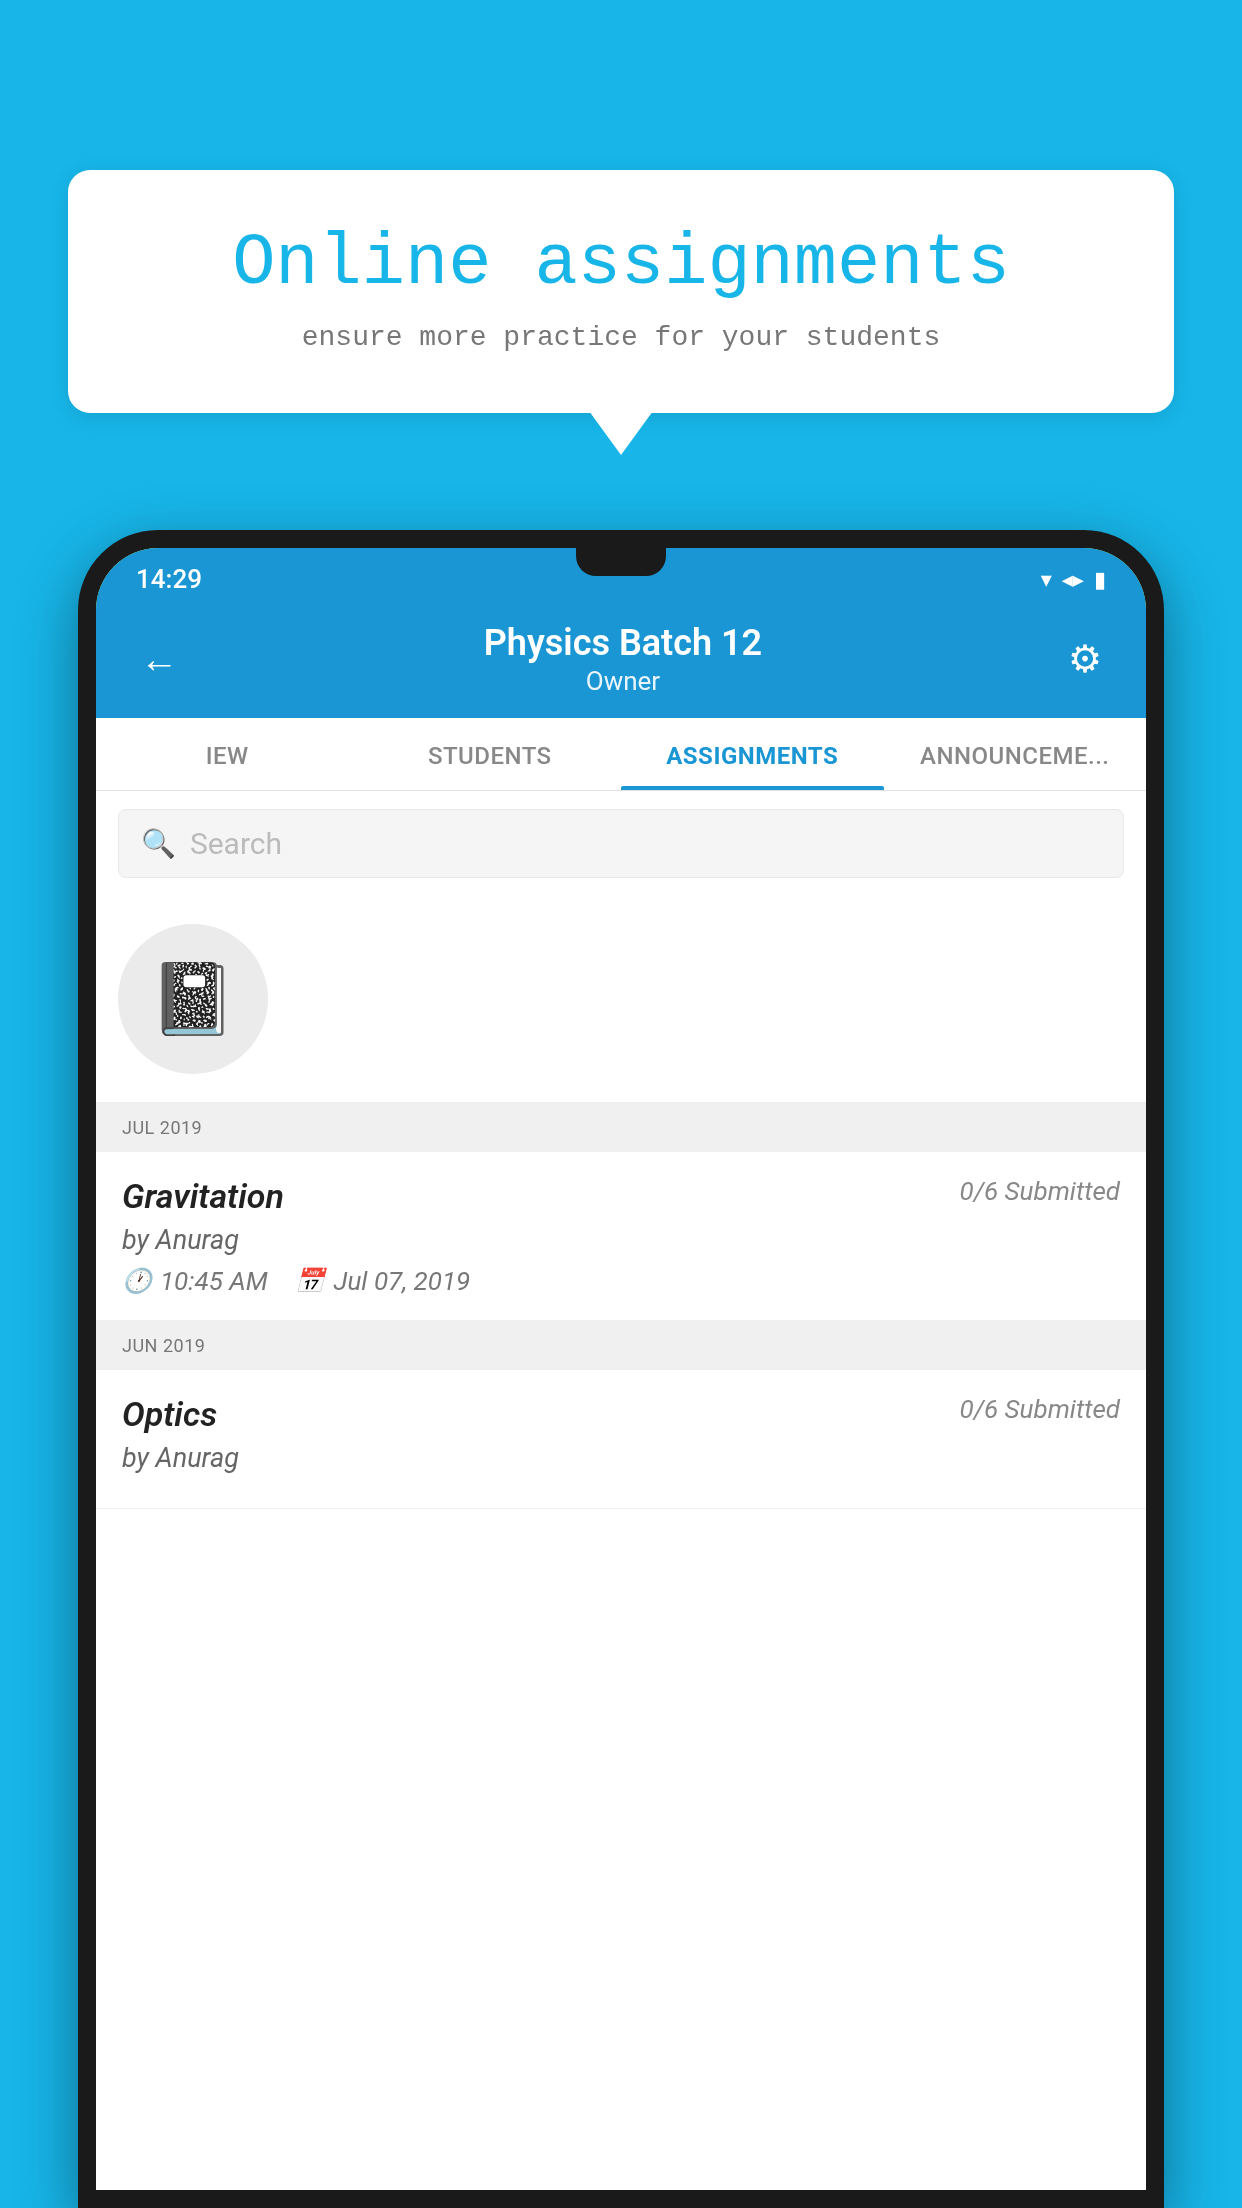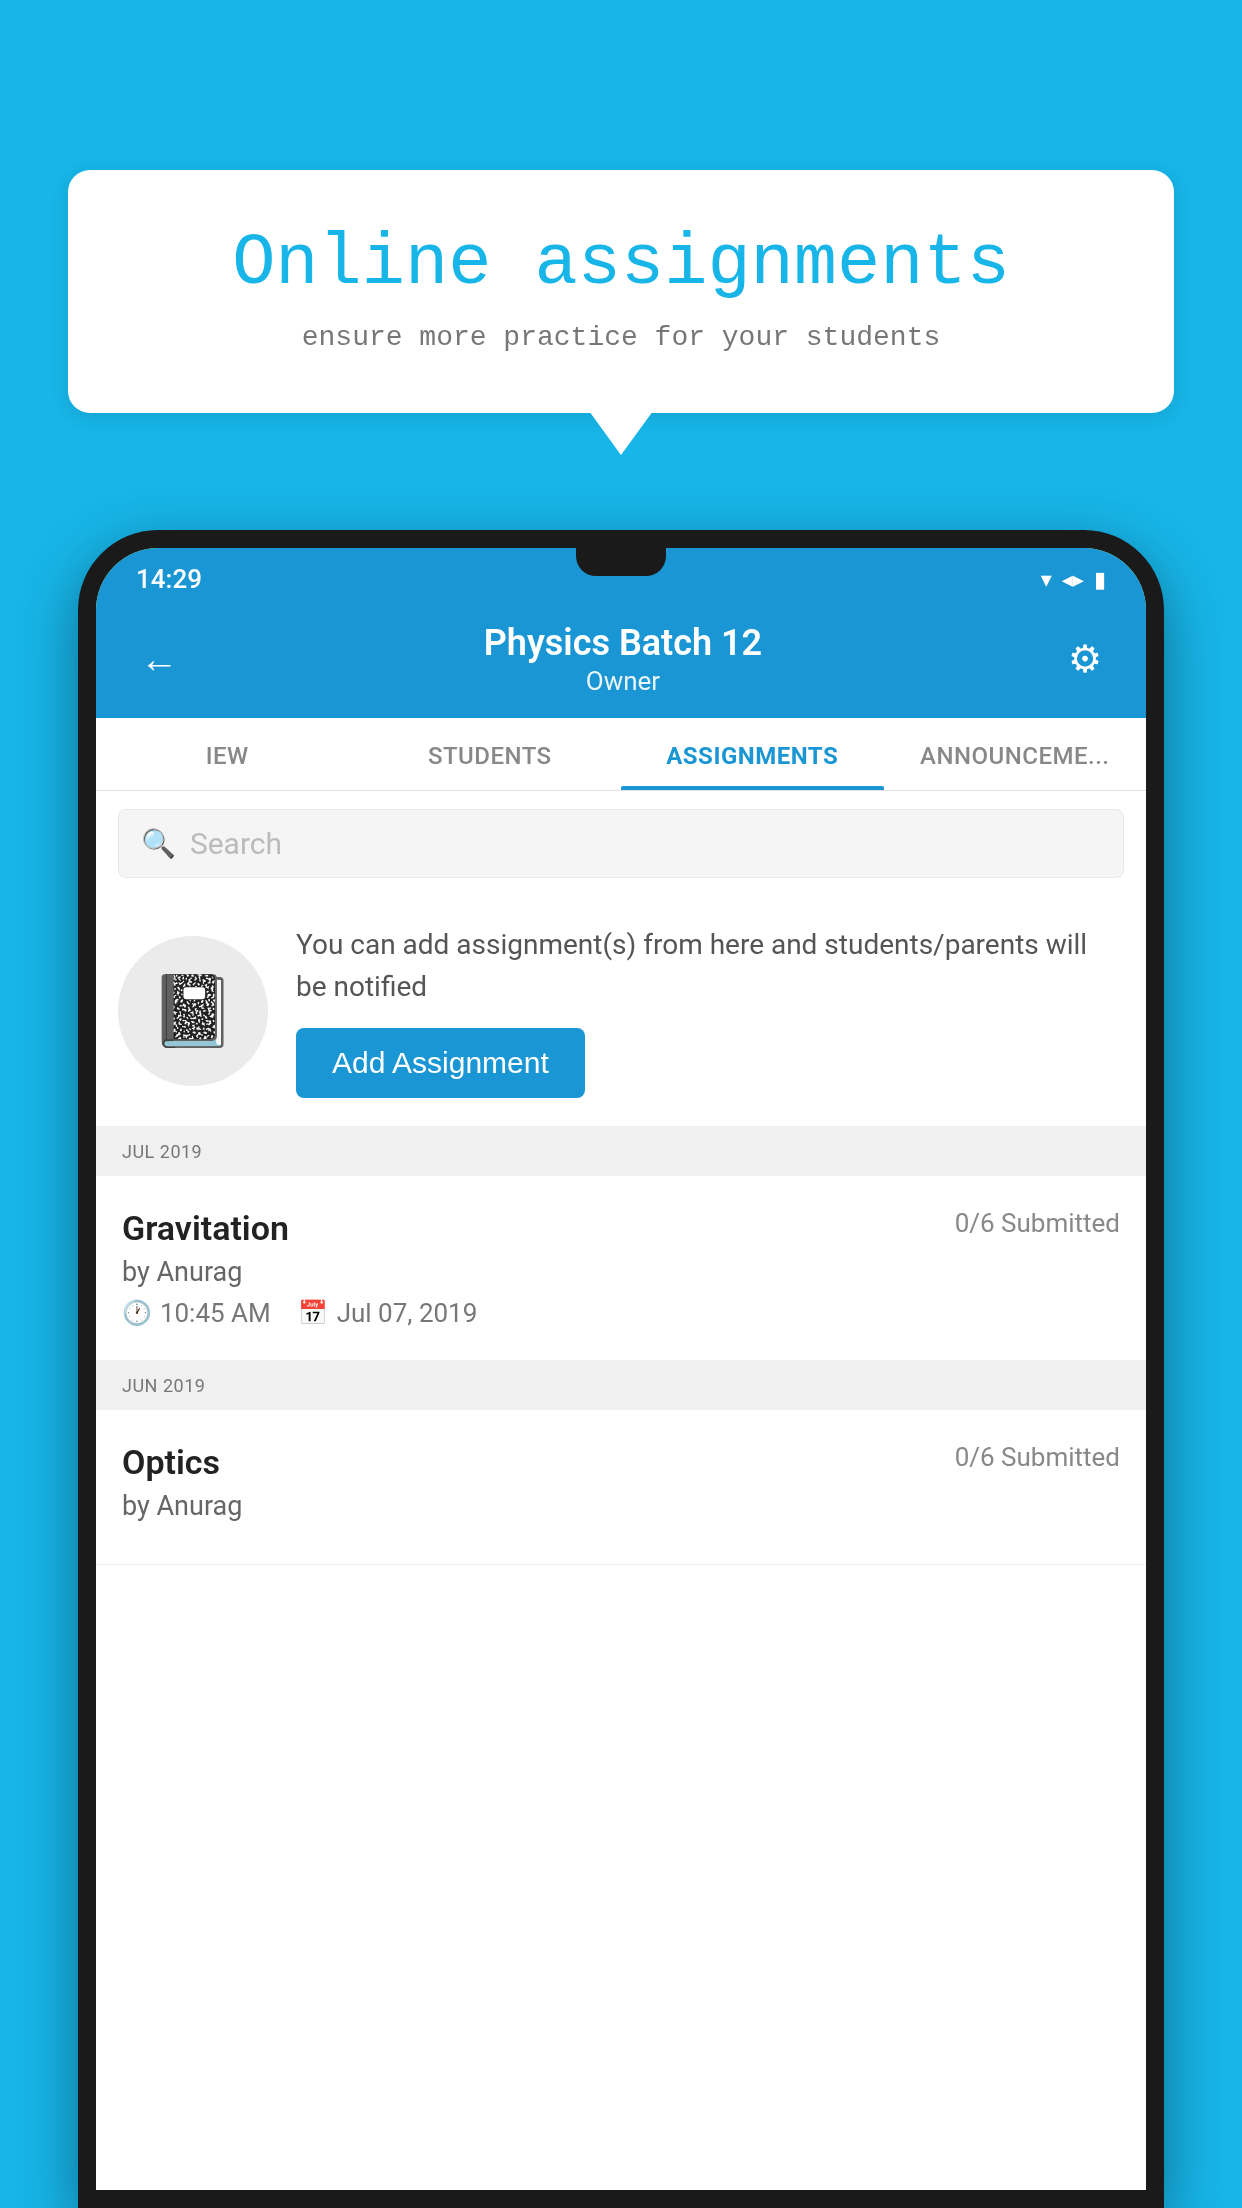--- a/index.html
+++ b/index.html
@@ -284,23 +284,24 @@
       background: #f0f0f0;
       padding: 14px 26px;
       color: #777;
       font-size: 18px;
       font-weight: 400;
       letter-spacing: 0.5px;
     }
 
     
     .assignment-item {
-      padding: 32px 26px;
+      padding: 24px 26px;
       background: white;
       border-bottom: 1px solid #f0f0f0;
+      font-style: italic;
     }
 
     .assignment-top-row {
       display: flex;
       justify-content: space-between;
       align-items: flex-start;
       margin-bottom: 8px;
     }
 
     .assignment-title {
@@ -384,24 +385,20 @@
       <div class="search-container">
         <div class="search-input-wrapper">
           <span class="search-icon-svg">🔍</span>
           <span class="search-placeholder">Search</span>
         </div>
       </div>
 
       <div class="add-assignment-promo">
         <div class="promo-icon-circle">
           <span class="notebook-icon">📓</span>
-        </div>
-        <div class="promo-content">
-          <p class="promo-text">You can add assignment(s) from here and students/parents will be notified</p>
-          <button class="add-assignment-btn">Add Assignment</button>
         </div>
       </div>
 
       <div class="section-header">JUL 2019</div>
 
       <div class="assignment-item">
         <div class="assignment-top-row">
           <span class="assignment-title">Gravitation</span>
           <span class="assignment-submitted">0/6 Submitted</span>
         </div>

